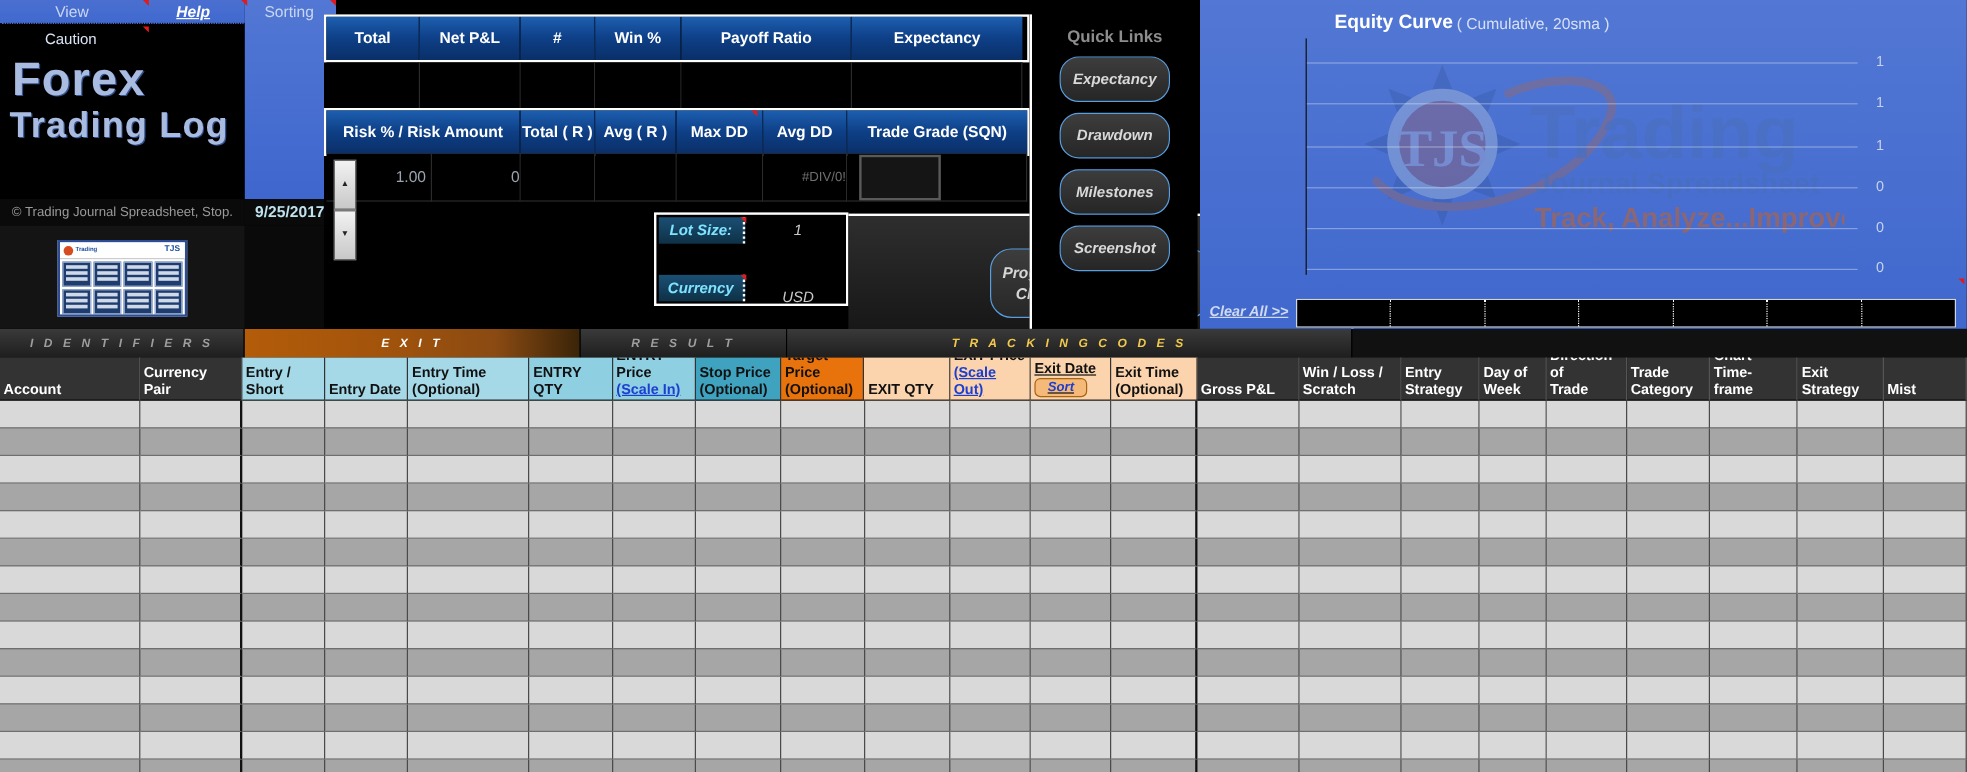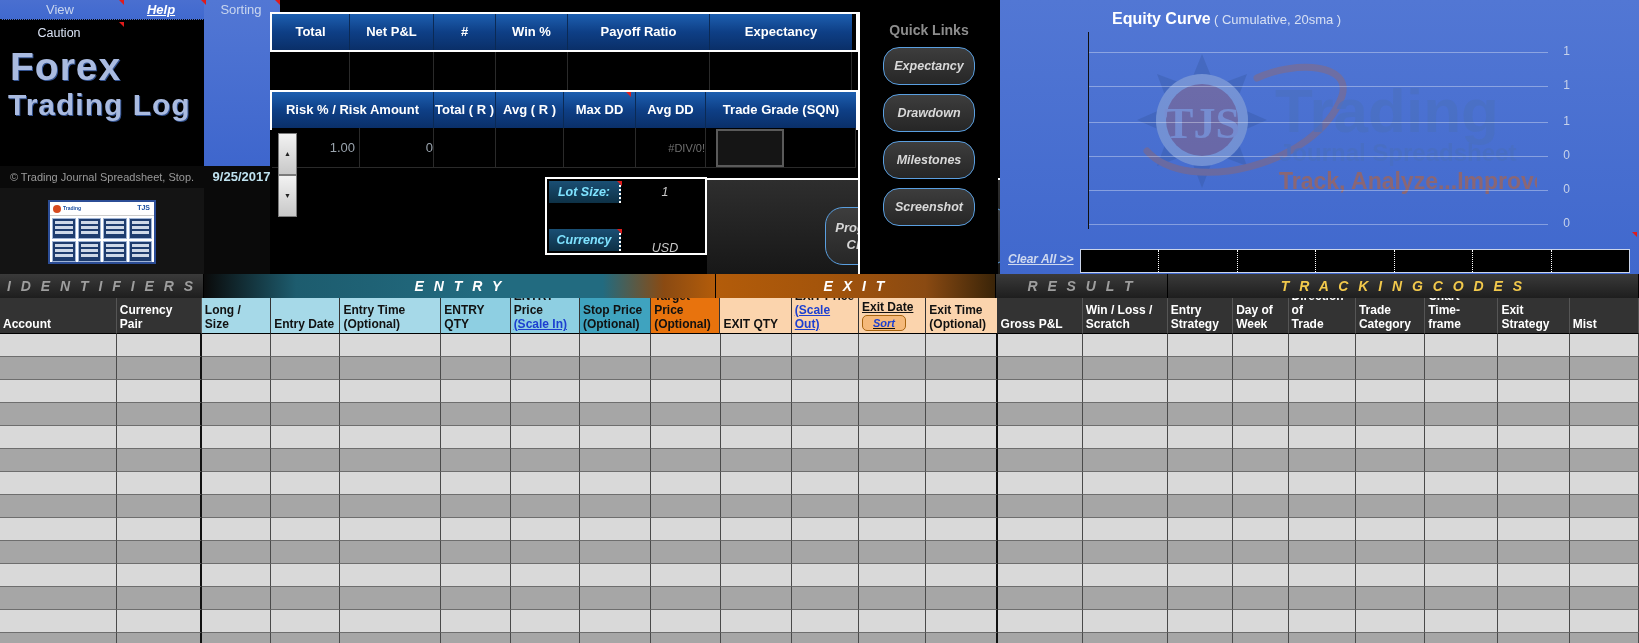--- a/index.html
+++ b/index.html
@@ -171,21 +171,21 @@
     font-weight:bold;text-decoration:underline;}
   .fboxes{position:absolute;left:80px;top:249px;width:550px;height:24px;background:#000;border:1px solid #cbd5ea;display:flex;}
   .fboxes div{flex:1;border-right:1px dotted #fff;}
   .fboxes div:last-child{border-right:none;}
 
   
   .sheet{position:absolute;left:0;top:274px;width:1639px;height:369px;background:#111;}
   .grpbar{display:flex;height:24px;}
   .grp{
     display:flex;align-items:center;justify-content:center;
-    font-size:14px;font-weight:bold;font-style:italic;letter-spacing:3px;
+    font-size:10px;font-weight:bold;font-style:italic;letter-spacing:3px;
     border-right:1px solid #000;
   }
   .grp-id{background:linear-gradient(180deg,#3a3a3a,#1e1e1e);color:#9e9e9e;}
   .grp-entry{background:linear-gradient(90deg,#0a0a0a 0%,#1d5c6e 18%,#226b80 55%,#226b80 78%,#8a4a12 90%, #b35c0a 100%);color:#fff;}
   .grp-exit{background:linear-gradient(90deg,#b35c0a 0%,#a3540b 40%,#8a4a12 75%,#3a2408 100%);color:#fff;}
   .grp-result{background:linear-gradient(180deg,#3a3a3a,#1e1e1e);color:#9e9e9e;}
   .grp-track{background:linear-gradient(180deg,#3a3a3a,#1e1e1e);color:#f2c94c;}
 
   .hrow{display:flex;height:36px;}
   .hc{
@@ -414,34 +414,33 @@
       <div></div>
       <div></div>
       <div></div>
     </div>
     <div class="redflag" style="left:632px;top:232px"></div>
   </div>
 
   <div class="sheet">
     <div class="grpbar" id="group-bar">
         <div class="grp grp-id" style="width: 204px;">I D E N T I F I E R S</div>
-        <div class="grp grp-entry" style="width: 512px;">E N T R Y</div>
         <div class="grp grp-exit" style="width: 280px;">E X I T</div>
         <div class="grp grp-result" style="width: 172px;">R E S U L T</div>
         <div class="grp grp-track" style="width: 471px;">T R A C K I N G  C O D E S</div>
       </div>
     <div class="hrow" id="header-row">
         <div class="hc dark" style="width: 118px;">
           <div>Account</div>
         </div>
         <div class="hc dark" style="width: 86px;">
           <div>Currency Pair</div>
         </div>
         <div class="hc c-lblue" style="width: 70px;">
-          <div>Long / Size</div>
+          <div>Entry / Short</div>
         </div>
         <div class="hc c-lblue" style="width: 70px;">
           <div>Entry Date</div>
         </div>
         <div class="hc c-lblue" style="width: 102px;">
           <div>Entry Time</div>
           <div class="sub">(Optional)</div>
         </div>
         <div class="hc c-blue" style="width: 70px;">
           <div>ENTRY QTY</div>

